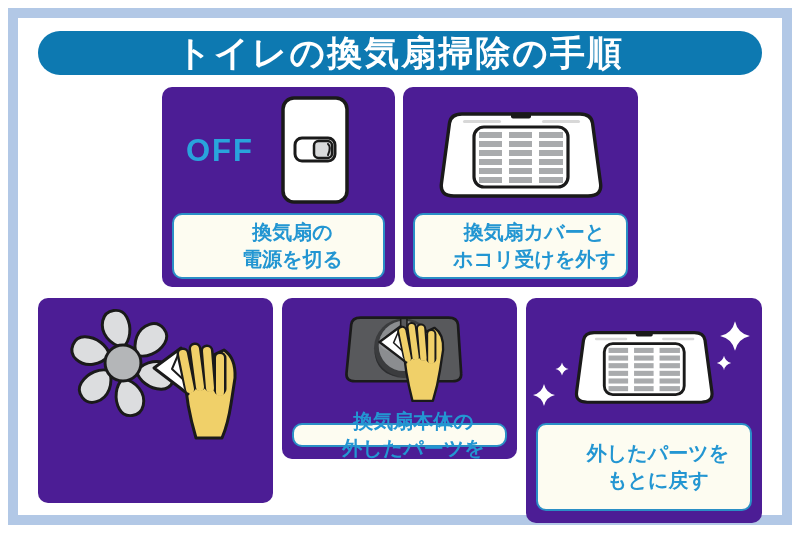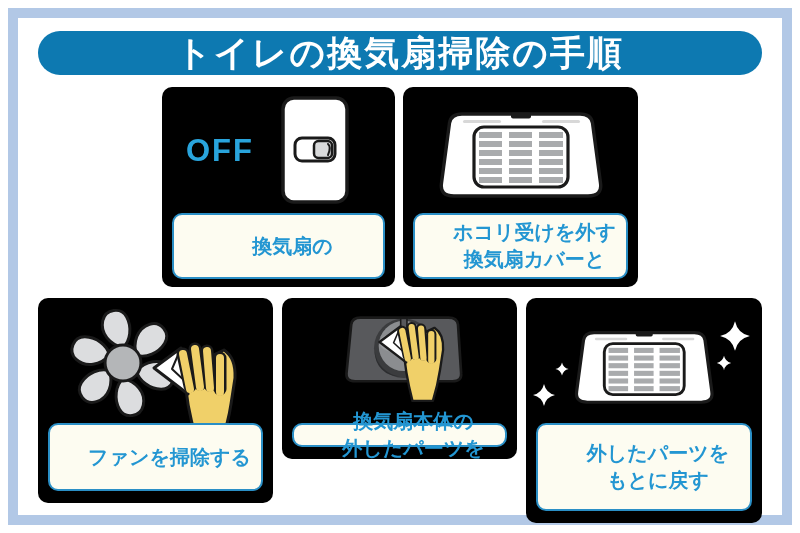--- a/index.html
+++ b/index.html
@@ -11,21 +11,21 @@
     position:absolute;left:8px;top:8px;right:8px;bottom:8px;
     border:10px solid #b2c8e6;pointer-events:none;
   }
   .title-pill{
     position:absolute;left:38px;top:31px;width:724px;height:44px;
     background:#0d79b1;border-radius:22px;
     display:flex;align-items:center;justify-content:center;
     color:#ffffff;font-size:35px;font-weight:bold;letter-spacing:2px;
   }
   .panel{
-    position:absolute;background:#000000;border-radius:10px;
+    position:absolute;background:#4c1d95;border-radius:10px;
   }
   .p1{left:162px;top:87px;width:233px;height:200px;}
   .p2{left:403px;top:87px;width:235px;height:200px;}
   .p3{left:38px;top:298px;width:235px;height:205px;}
   .p4{left:282px;top:298px;width:235px;height:161px;}
   .p5{left:526px;top:298px;width:236px;height:225px;}
   .illus{position:absolute;left:0;top:0;width:100%;height:100%;z-index:1;}
   .label-box{
     position:absolute;left:10px;right:10px;z-index:2;
     background:#fdfcf1;border:2.5px solid #2a8fc6;border-radius:10px;
@@ -55,20 +55,21 @@
     <svg class="illus" viewBox="0 0 233 200">
       <g>
         <rect x="121" y="11" width="64" height="104" rx="11" fill="#ffffff" stroke="#1a1a1a" stroke-width="3.5"></rect>
         <rect x="133" y="51" width="40" height="23" rx="7" fill="#ffffff" stroke="#1a1a1a" stroke-width="3"></rect>
         <rect x="152" y="54" width="18" height="17" rx="4.5" fill="#d9dadb" stroke="#1a1a1a" stroke-width="2.5"></rect>
         <path d="M 166 57 q 3.5 3 0 11" stroke="#1a1a1a" stroke-width="2" fill="none" stroke-linecap="round"></path>
       </g>
     </svg>
     <div class="label-box">
       <div>換気扇の</div>
+      <div>電源を切る</div>
     </div>
   </div>
 
   <div class="panel toprow p2">
     <svg class="illus" viewBox="0 0 235 200">
       <g transform="translate(33,24)">
         <path d="M 26 3 L 144 3 Q 155 3 156.5 12 L 164.5 72 Q 166.5 85 152 85 L 18 85 Q 3.5 85 5.5 72 L 13.5 12 Q 15 3 26 3 Z" fill="#ffffff" stroke="#1a1a1a" stroke-width="3.4"></path>
         <rect x="75" y="1.5" width="20" height="6" rx="2" fill="#1a1a1a"></rect>
         <rect x="27" y="9" width="38" height="3" rx="1.5" fill="#d8d8d8"></rect>
         <rect x="106" y="9" width="38" height="3" rx="1.5" fill="#d8d8d8"></rect>
@@ -79,22 +80,22 @@
           <rect x="43" y="39" width="84" height="6"></rect>
             <rect x="43" y="48" width="84" height="6"></rect>
           <rect x="43" y="57" width="84" height="6"></rect>
             <rect x="43" y="66" width="84" height="6"></rect>
         </g>
         <rect x="66" y="19" width="7" height="55" fill="#ffffff"></rect>
         <rect x="96" y="19" width="7" height="55" fill="#ffffff"></rect>
       </g>
     </svg>
     <div class="label-box">
+      <div>換気扇カバーと</div>
       <div>ホコリ受けを外す</div>
-      <div>換気扇カバーと</div>
     </div>
   </div>
 
   <div class="panel botrow p3">
     <svg class="illus" viewBox="0 0 235 205">
       <g transform="translate(85,65) scale(0.92) translate(-60,-62)">
         <g fill="#dcdddf" stroke="#1a1a1a" stroke-width="3.2" stroke-linejoin="round">
           <path d="M 60 45 C 46 42 35 30 38 16 C 41 3 58 1 64 12 C 70 23 68 38 60 45 Z"></path>
           <path d="M 60 45 C 46 42 35 30 38 16 C 41 3 58 1 64 12 C 70 23 68 38 60 45 Z" transform="rotate(60 60 62)"></path>
           <path d="M 60 45 C 46 42 35 30 38 16 C 41 3 58 1 64 12 C 70 23 68 38 60 45 Z" transform="rotate(120 60 62)"></path>
@@ -115,24 +116,20 @@
             <path d="M 182 91 L 182 60"></path>
         </g>
         <g stroke="#f0d069" stroke-width="8" stroke-linecap="round">
           <path d="M 152 91 L 145 56"></path>
             <path d="M 162 89 L 157 51"></path>
           <path d="M 172 90 L 169 53"></path>
             <path d="M 182 94 L 182 60"></path>
         </g>
       </g>
     </svg>
-    <div class="label-box">
-      <div>ファンを掃除する</div>
-      <div></div>
-    </div>
   </div>
 
   <div class="panel botrow p4">
     <svg class="illus" viewBox="0 0 235 205">
       <path d="M 68 25 L 180 25 Q 191 25 192 34 L 196 96 Q 197 106 185 106 L 61 106 Q 49 106 50 96 L 56 34 Q 57 25 68 25 Z" fill="#58595c" stroke="#1a1a1a" stroke-width="3.4"></path>
       <circle cx="123" cy="64" r="38" fill="#3b3c3e"></circle>
       <circle cx="123" cy="61" r="32" fill="#8b8d90"></circle>
       <ellipse cx="112" cy="57" rx="20" ry="12" fill="#9b9da0"></ellipse>
       <path d="M 86 68 A 37 37 0 0 0 118 100 A 31 31 0 0 1 86 68 Z" fill="#2d2e30"></path>
       <rect x="119" y="26" width="8" height="19" fill="#58595c" stroke="#1a1a1a" stroke-width="2"></rect>

